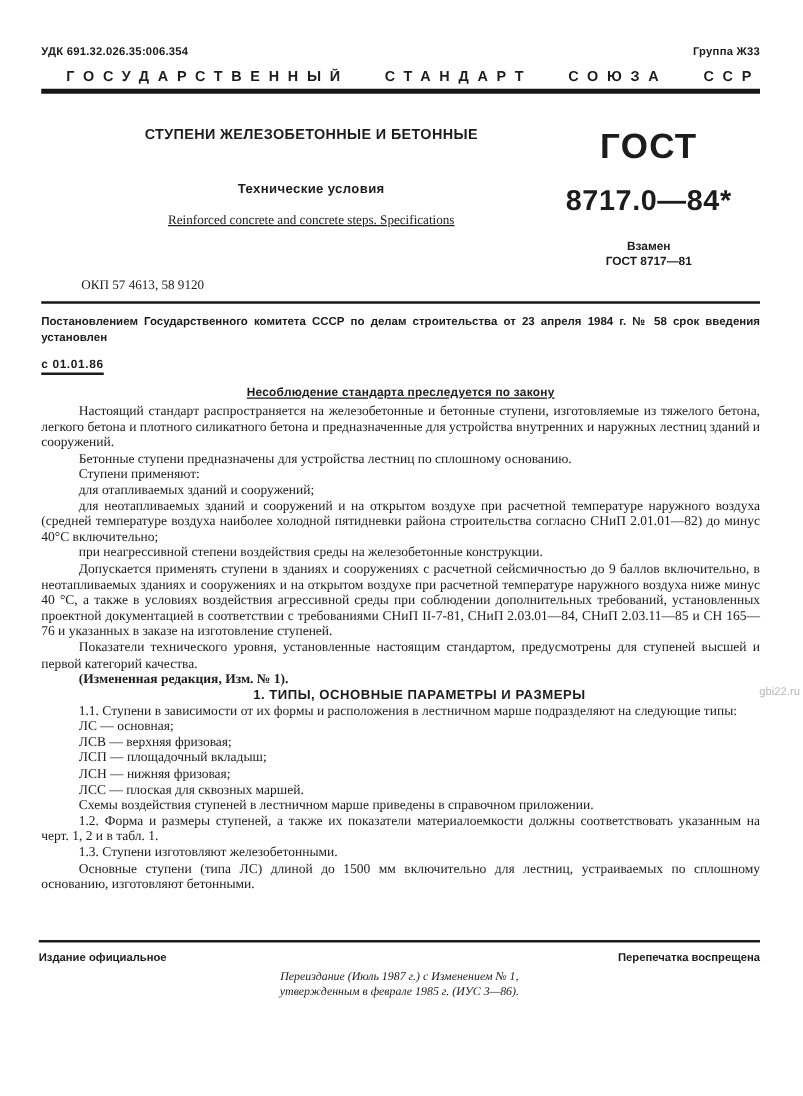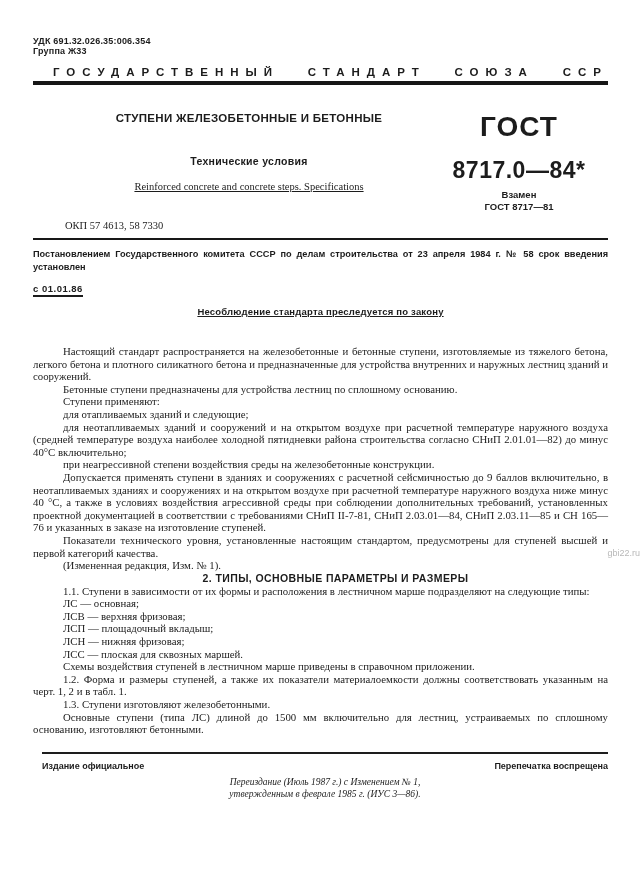--- a/index.html
+++ b/index.html
@@ -13,21 +13,20 @@
     font-family: "Liberation Serif", serif;
   }
   .content { padding: 36px 34px 0 33px; }
 
   
   .udk-row {
     display: flex;
     justify-content: space-between;
     font: bold 9px/10px "Liberation Sans", sans-serif;
     letter-spacing: .2px;
-    flex-direction: column;
   }
 
   
   .gov-line {
     margin-top: 9px;
     font: bold 11.5px/14px "Liberation Sans", sans-serif;
     letter-spacing: 7px;
     white-space: nowrap;
     overflow: hidden;
     text-align: justify;
@@ -39,21 +38,21 @@
   
   .title-area { display: flex; margin-top: 26px; }
   .title-left { flex: 1 1 auto; text-align: center; padding-left: 35px; }
   .doc-title { font: bold 11.5px/14px "Liberation Sans", sans-serif; letter-spacing: .3px; }
   .doc-subtitle { margin-top: 30px; font: bold 10.5px/13px "Liberation Sans", sans-serif; letter-spacing: .3px; }
   .doc-subtitle-en { margin-top: 12px; font: 10.5px/13px "Liberation Serif", serif; text-decoration: underline; }
 
   .gost-block { width: 178px; flex: 0 0 auto; text-align: center; padding-top: 2px; }
   .gost-code-label { font: bold 28px/1 "Liberation Sans", sans-serif; letter-spacing: 1px; }
   .gost-code-number { margin-top: 18px; font: bold 23px/1 "Liberation Sans", sans-serif; letter-spacing: .5px; }
-  .replaces-label { margin-top: 7px; font: bold 9.5px/12px "Liberation Sans", sans-serif; }
+  .replaces-label { margin-top: 20px; font: bold 9.5px/12px "Liberation Sans", sans-serif; }
   .replaces-number { font: bold 9.5px/12px "Liberation Sans", sans-serif; }
 
   .okp { margin-top: 6px; padding-left: 32px; font: 10.5px/13px "Liberation Serif", serif; }
   .mid-rule { height: 2px; background: #181818; margin-top: 6px; }
 
   
   .decree-text {
     margin: 8px 0 0 0;
     font: bold 9.2px/12.5px "Liberation Sans", sans-serif;
     text-align: justify;
@@ -68,33 +67,33 @@
   }
   .law-notice {
     margin: 9px 0 0 0;
     text-align: center;
     font: bold 9.5px/12px "Liberation Sans", sans-serif;
     letter-spacing: .2px;
     text-decoration: underline;
   }
 
   
-  .body-text { margin-top: 27px; font: 10.8px/12.6px "Liberation Serif", serif; text-align: justify; }
+  .body-text { margin-top: 2px; font: 10.8px/12.6px "Liberation Serif", serif; text-align: justify; }
   .body-text p { margin: 0; text-indent: 30px; }
-  .amendment { font-weight: normal; }
+  .amendment { font-weight: bold; }
   .section-heading {
     margin: 19px 0 17px 0;
     text-align: center;
     text-indent: 0;
     font: bold 10.5px/13px "Liberation Sans", sans-serif;
     letter-spacing: .4px;
   }
 
   
-  .page-footer { position: absolute; left: 42px; right: 34px; top: 752px; }
+  .page-footer { position: absolute; left: 31px; right: 34px; top: 752px; }
   .footer-rule { height: 1.5px; background: #1d1d1d; }
   .footer-row {
     display: flex;
     justify-content: space-between;
     margin-top: 7px;
     font: bold 9px/11px "Liberation Sans", sans-serif;
   }
   .reissue { margin-top: 4px; text-align: center; font: italic 9.5px/12px "Liberation Serif", serif; }
 
   .watermark {
@@ -126,41 +125,41 @@
         <div class="doc-subtitle-en">Reinforced concrete and concrete steps. Specifications</div>
       </div>
       <div class="gost-block">
         <div class="gost-code-label">ГОСТ</div>
         <div class="gost-code-number">8717.0—84*</div>
         <div class="replaces-label">Взамен</div>
         <div class="replaces-number">ГОСТ 8717—81</div>
       </div>
     </div>
 
-    <div class="okp">ОКП 57 4613, 58 7330</div>
+    <div class="okp">ОКП 57 4613, 58 9120</div>
     <div class="mid-rule"></div>
 
     <p class="decree-text">Постановлением Государственного комитета СССР по делам строительства от 23 апреля 1984 г. № 58 срок введения установлен</p>
     <div class="effective-date-row">
       <span class="effective-date">с 01.01.86</span>
     </div>
     <p class="law-notice">Несоблюдение стандарта преследуется по закону</p>
 
     <div class="body-text">
       <p>Настоящий стандарт распространяется на железобетонные и бетонные ступени, изготовляемые из тяжелого бетона, легкого бетона и плотного силикатного бетона и предназначенные для устройства внутренних и наружных лестниц зданий и сооружений.</p>
       <p>Бетонные ступени предназначены для устройства лестниц по сплошному основанию.</p>
       <p>Ступени применяют:</p>
-      <p>для отапливаемых зданий и следующие;</p>
+      <p>для отапливаемых зданий и сооружений;</p>
       <p>для неотапливаемых зданий и сооружений и на открытом воздухе при расчетной температуре наружного воздуха (средней температуре воздуха наиболее холодной пятидневки района строительства согласно СНиП 2.01.01—82) до минус 40°С включительно;</p>
       <p>при неагрессивной степени воздействия среды на железобетонные конструкции.</p>
       <p>Допускается применять ступени в зданиях и сооружениях с расчетной сейсмичностью до 9 баллов включительно, в неотапливаемых зданиях и сооружениях и на открытом воздухе при расчетной температуре наружного воздуха ниже минус 40 °С, а также в условиях воздействия агрессивной среды при соблюдении дополнительных требований, установленных проектной документацией в соответствии с требованиями СНиП II-7-81, СНиП 2.03.01—84, СНиП 2.03.11—85 и СН 165—76 и указанных в заказе на изготовление ступеней.</p>
       <p>Показатели технического уровня, установленные настоящим стандартом, предусмотрены для ступеней высшей и первой категорий качества.</p>
       <p class="amendment">(Измененная редакция, Изм. № 1).</p>
 
-      <p class="section-heading">2. ТИПЫ, ОСНОВНЫЕ ПАРАМЕТРЫ И РАЗМЕРЫ</p>
+      <p class="section-heading">1. ТИПЫ, ОСНОВНЫЕ ПАРАМЕТРЫ И РАЗМЕРЫ</p>
 
       <p>1.1. Ступени в зависимости от их формы и расположения в лестничном марше подразделяют на следующие типы:</p>
       <p>ЛС — основная;</p>
       <p>ЛСВ — верхняя фризовая;</p>
       <p>ЛСП — площадочный вкладыш;</p>
       <p>ЛСН — нижняя фризовая;</p>
       <p>ЛСС — плоская для сквозных маршей.</p>
       <p>Схемы воздействия ступеней в лестничном марше приведены в справочном приложении.</p>
       <p>1.2. Форма и размеры ступеней, а также их показатели материалоемкости должны соответствовать указанным на черт. 1, 2 и в табл. 1.</p>
       <p>1.3. Ступени изготовляют железобетонными.</p>

